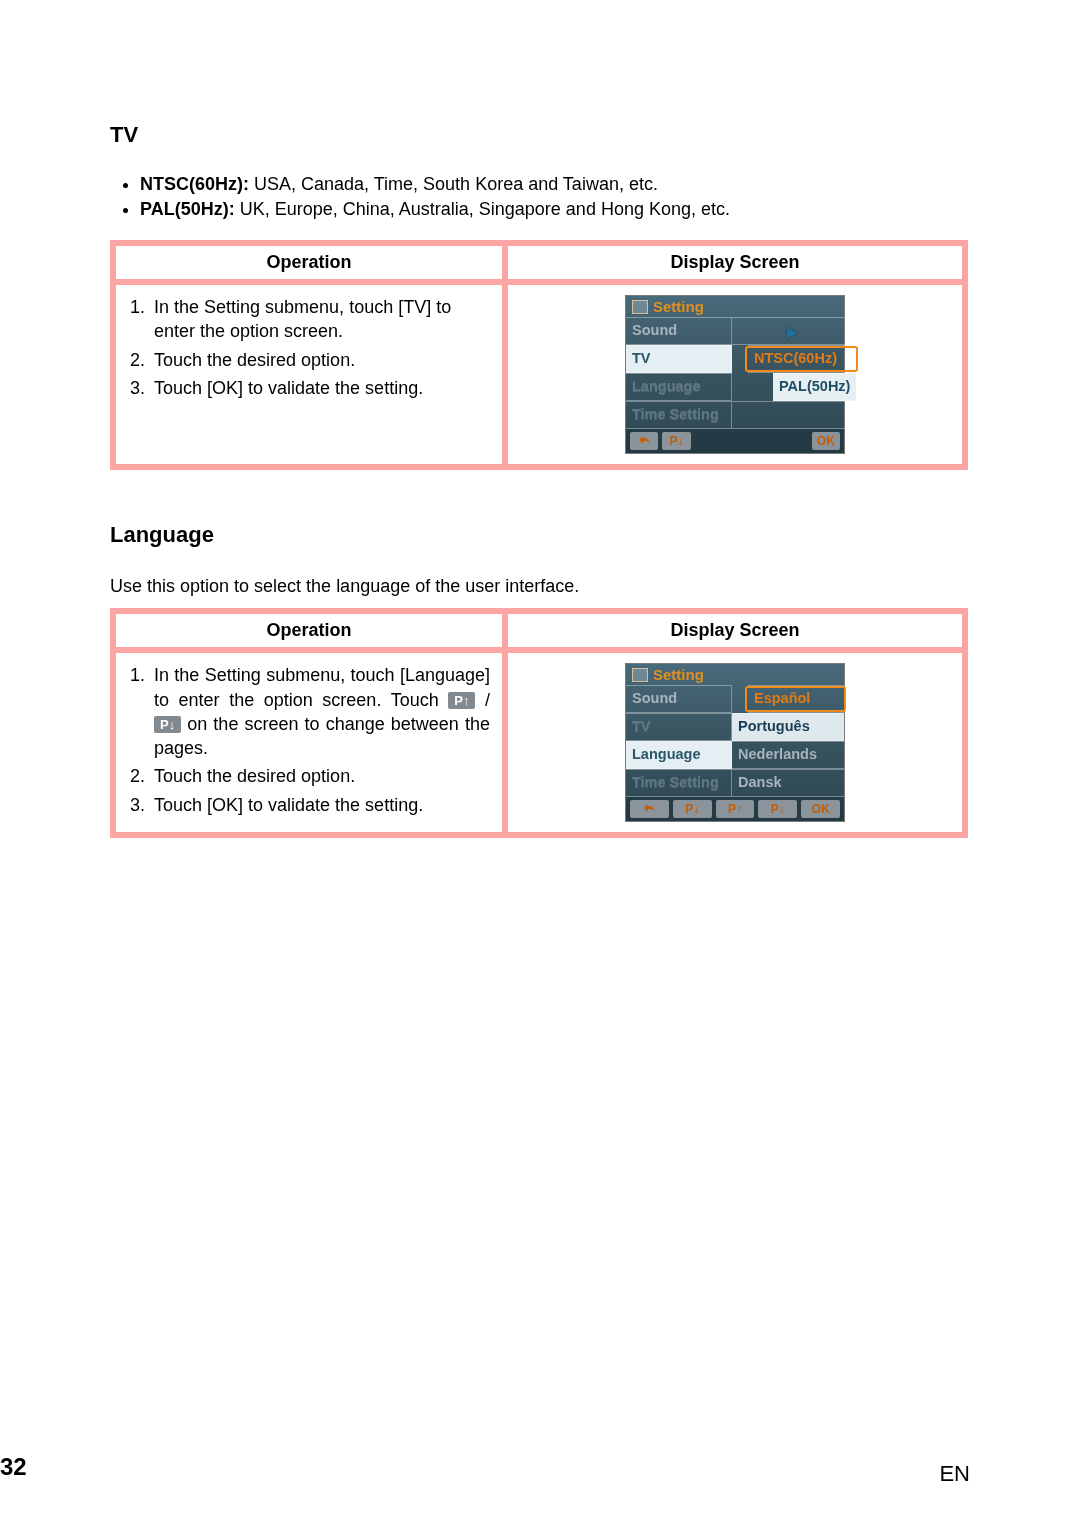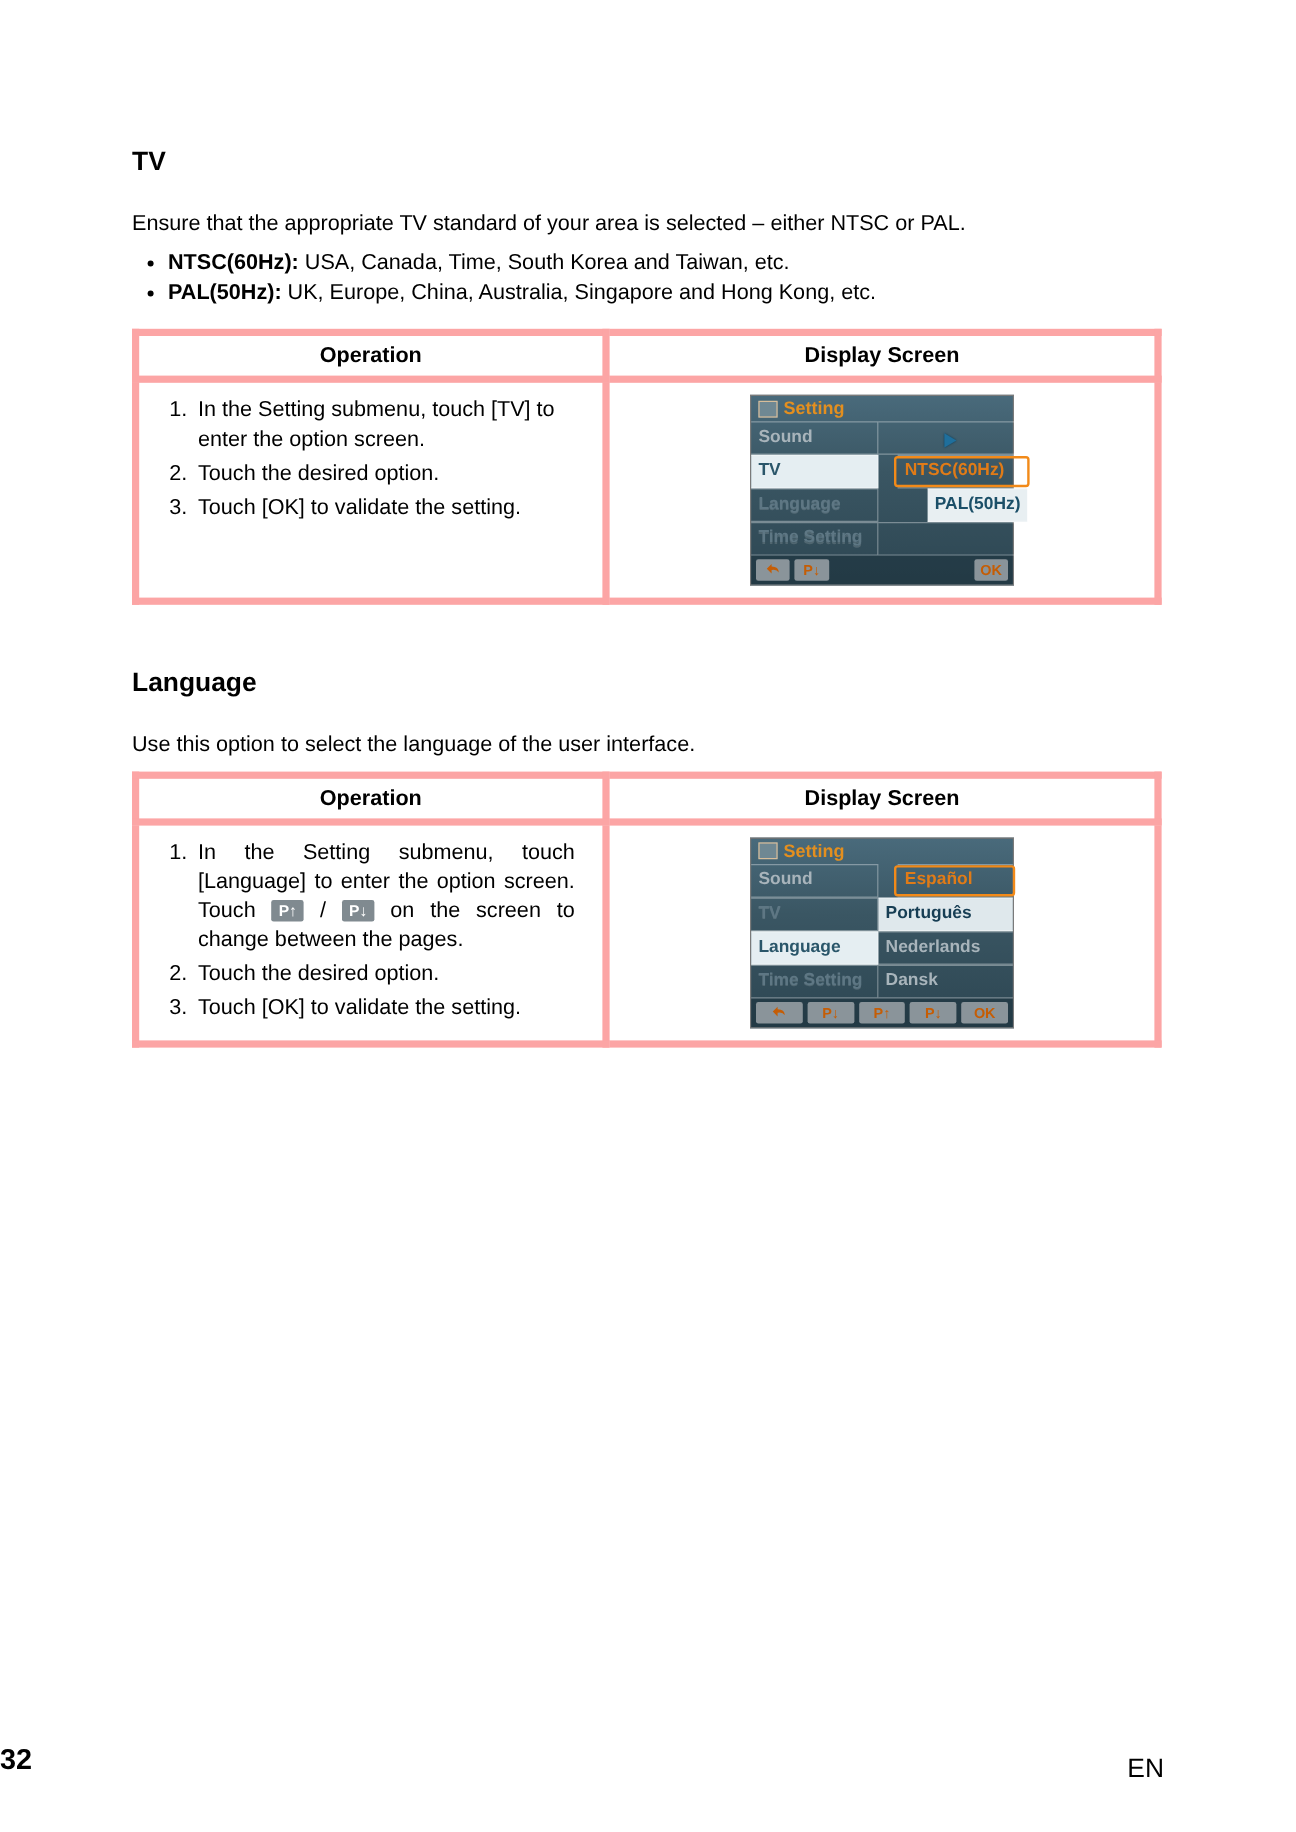--- a/index.html
+++ b/index.html
@@ -58,21 +58,21 @@
   table.optbl td.scr {
     width: auto;
     padding: 10px 12px 10px 12px;
   }
   ol.steps {
     margin: 0;
     padding-left: 22px;
     font-size: 18px;
   }
   ol.steps li {
-    margin: 4px 15px;
+    margin: 4px 4px;
     padding-left: 4px;
     line-height: 1.35;
   }
   ol.steps li.justify { text-align: justify; }
 
   
   .pg-badge {
     display: inline-block;
     background: #808a90;
     color: #fff;
@@ -205,21 +205,20 @@
     font-size:22px;
   }
 </style>
 </head>
 <body>
 
 <div class="page">
 
   <h3 class="sec-title">TV</h3>
 
-  <p class="body">Ensure that the appropriate TV standard of your area is selected – either NTSC or PAL.</p>
 
   <ul class="bullets">
     <li>
       <span class="bold">NTSC(60Hz):</span><span> USA, Canada, Time, South Korea and Taiwan, etc.</span>
     </li>
     <li>
       <span class="bold">PAL(50Hz):</span><span> UK, Europe, China, Australia, Singapore and Hong Kong, etc.</span>
     </li>
   </ul>
 

